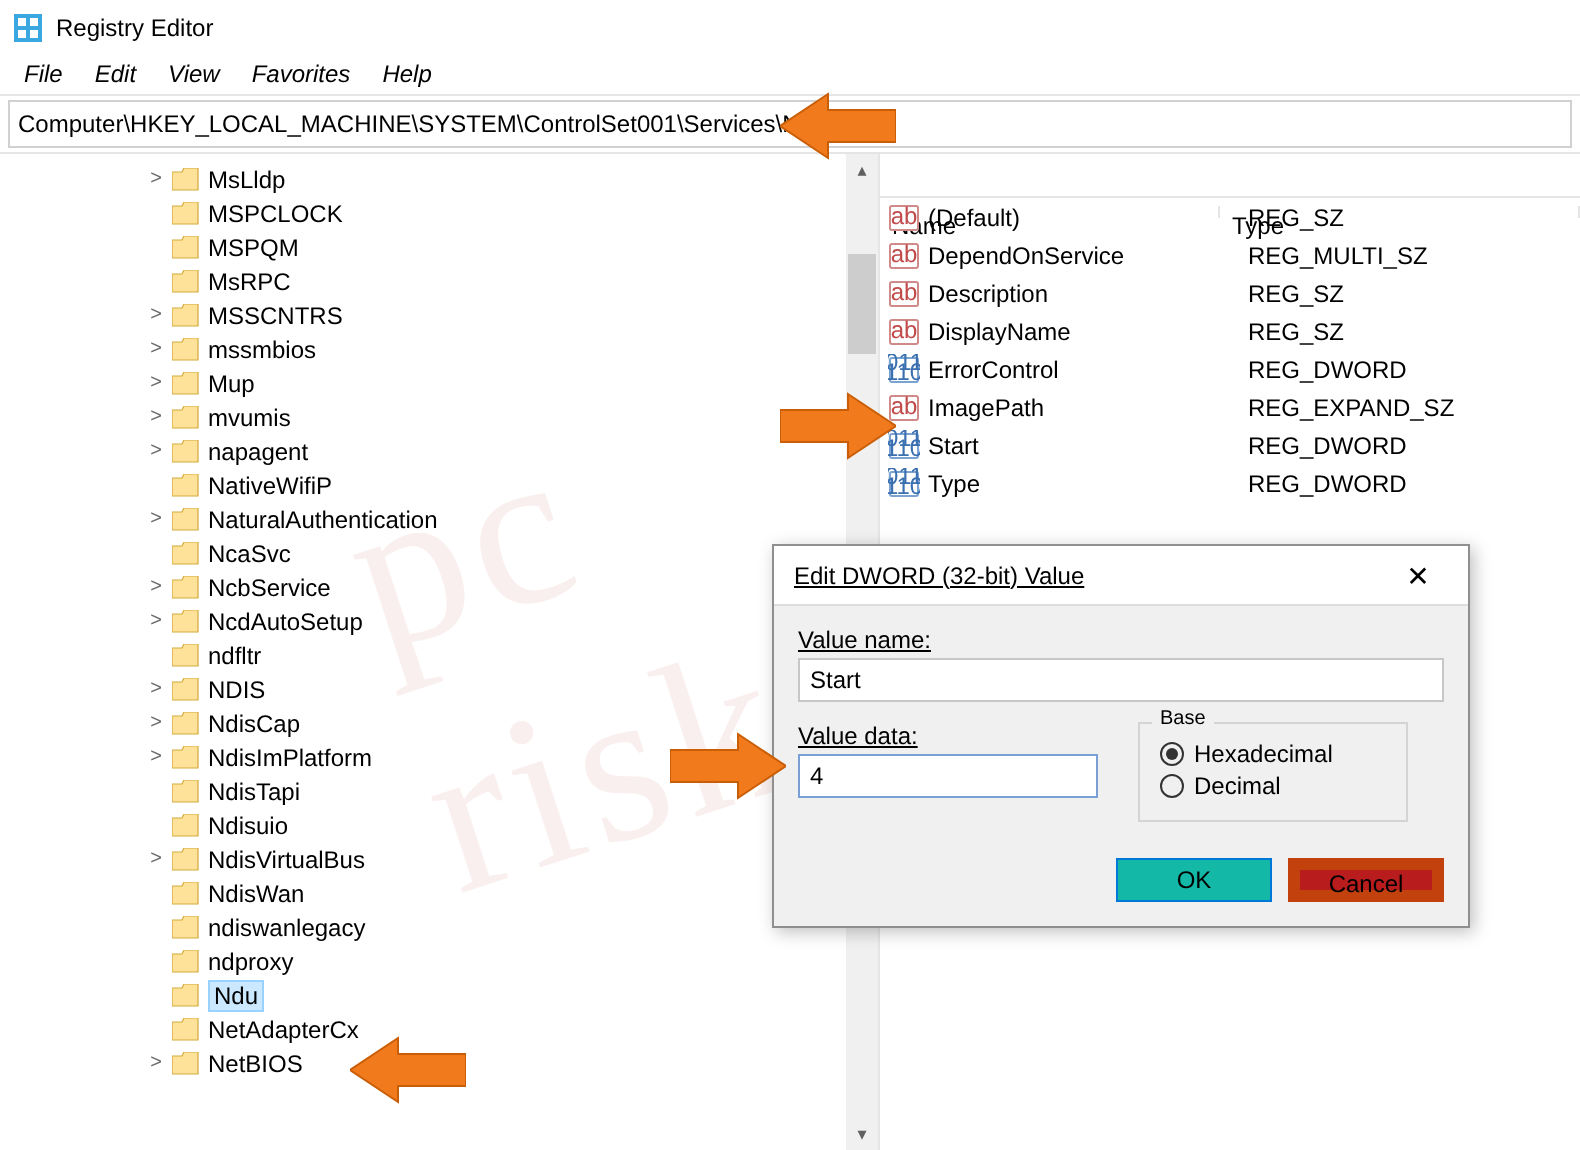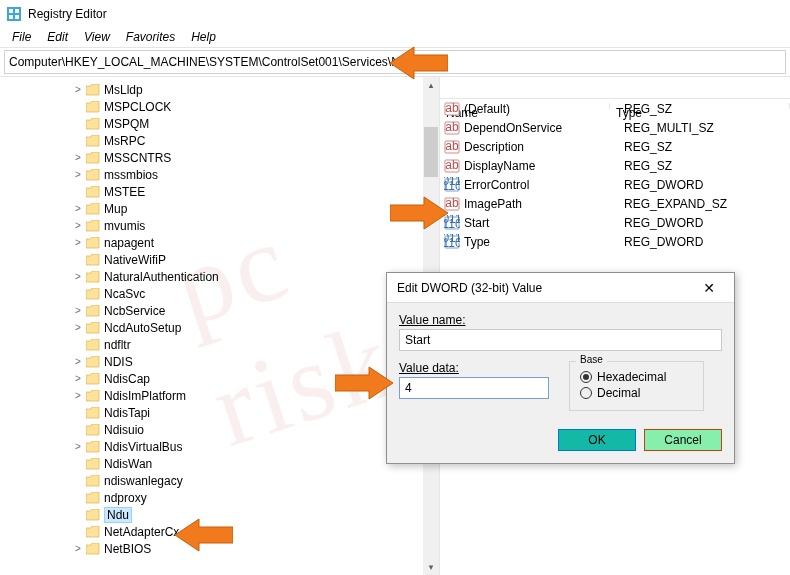--- a/index.html
+++ b/index.html
@@ -27,35 +27,35 @@
 .list-header .col { padding:3px 6px; border-right:1px solid #e5e5e5;margin-top:26px; }
 .col-name { width:170px; }
 .col-type { flex:1; }
 .row { display:flex; height:19px; align-items:center; padding-left:4px; }
 .row .vicon { width:16px; height:16px; margin-right:4px;text-align:right; }
 .row .vname { width:160px; }
 .row .vtype { color:#000; }
 
 .dialog { position:absolute; left:386px; top:272px; width:349px; background:#f0f0f0; border:1px solid #8f8f8f; box-shadow:2px 2px 8px rgba(0,0,0,0.25); }
 .dlg-title { height:30px; background:#fff; display:flex; align-items:center; padding:0 10px; border-bottom:1px solid #ddd; }
-.dlg-title .t { flex:1; }
+.dlg-title .t { flex:1;text-decoration:underline; }
 .dlg-close { width:30px; text-align:center; font-size:14px; }
 .dlg-body { padding:10px 12px; }
 .field-lbl { margin-bottom:2px;text-decoration:underline; }
 .ro-input { background:#fff; border:1px solid #c7c7c7; padding:3px 5px; width:100%; margin-bottom:10px; }
 .val-row { display:flex; gap:20px; }
 .val-col { }
 .vd-input { width:150px; border:1px solid #7a9fd4; padding:3px 5px; background:#fff; }
 .base-box { border:1px solid #d4d4d4; padding:6px 10px 8px; position:relative; width:135px; }
 .base-box .legend { position:absolute; top:-8px; left:6px; background:#f0f0f0; padding:0 4px; font-size:10px; }
 .radio-row { display:flex; align-items:center; margin:2px 0; }
 .radio-row .rdot { width:12px; height:12px; border:1px solid #333; border-radius:50%; margin-right:5px; display:flex; align-items:center; justify-content:center; }
 .radio-row .rdot.sel::after { content:''; width:6px; height:6px; background:#333; border-radius:50%; }
 .dlg-buttons { display:flex; justify-content:flex-end; gap:8px; padding:8px 12px 12px; }
-.dlg-buttons button { width:78px; height:22px; border:1px solid #c2410c; background:#86efac; }
+.dlg-buttons button { width:78px; height:22px; border:6px solid #c2410c; background:#b91c1c; }
 .dlg-buttons button.primary { border:1px solid #0078d7; background:#14b8a6; }
 
 .arrow { position:absolute; width:58px; height:40px; }
 .arrow svg { width:100%; height:100%; }
 
 .wm { position:absolute; left:50%; top:50%; transform:translate(-50%,-50%) rotate(-18deg); font-size:110px; color:rgba(210,100,100,0.10); font-weight:300; letter-spacing:4px; pointer-events:none; font-family:Georgia,serif; }
 </style>
 </head>
 <body>
 
@@ -123,27 +123,20 @@
               <path d="M0 2 L5 2 L6 0 L13 0 L13 11 L0 11 Z" fill="#ffe29a" stroke="#d4a93a" stroke-width="0.6"></path>
             </svg></span>
           <span class="lbl">MSSCNTRS</span>
         </div>
         <div class="node">
           <span class="chev">&gt;</span>
           <span class="fold"><svg viewBox="0 0 14 12">
               <path d="M0 2 L5 2 L6 0 L13 0 L13 11 L0 11 Z" fill="#ffe29a" stroke="#d4a93a" stroke-width="0.6"></path>
             </svg></span>
           <span class="lbl">mssmbios</span>
-        </div>
-        <div class="node">
-          <span class="chev"></span>
-          <span class="fold"><svg viewBox="0 0 14 12">
-              <path d="M0 2 L5 2 L6 0 L13 0 L13 11 L0 11 Z" fill="#ffe29a" stroke="#d4a93a" stroke-width="0.6"></path>
-            </svg></span>
-          <span class="lbl">MSTEE</span>
         </div>
         <div class="node">
           <span class="chev">&gt;</span>
           <span class="fold"><svg viewBox="0 0 14 12">
               <path d="M0 2 L5 2 L6 0 L13 0 L13 11 L0 11 Z" fill="#ffe29a" stroke="#d4a93a" stroke-width="0.6"></path>
             </svg></span>
           <span class="lbl">Mup</span>
         </div>
         <div class="node">
           <span class="chev">&gt;</span>

